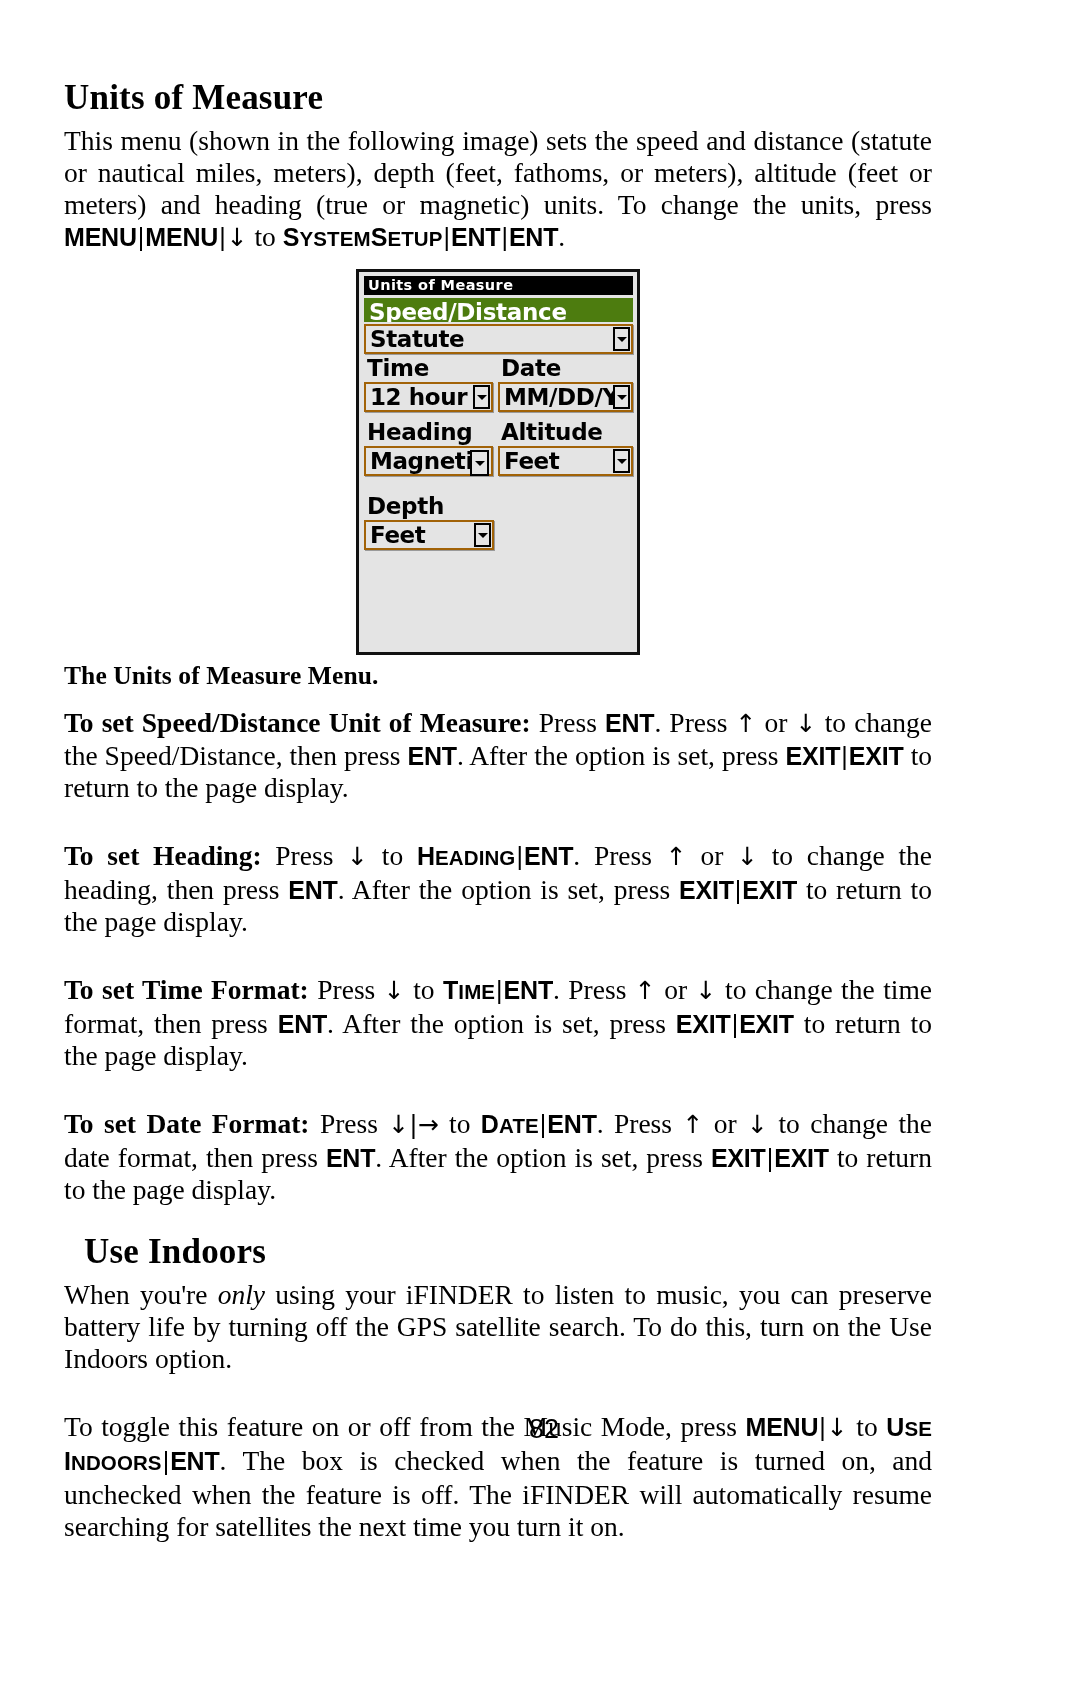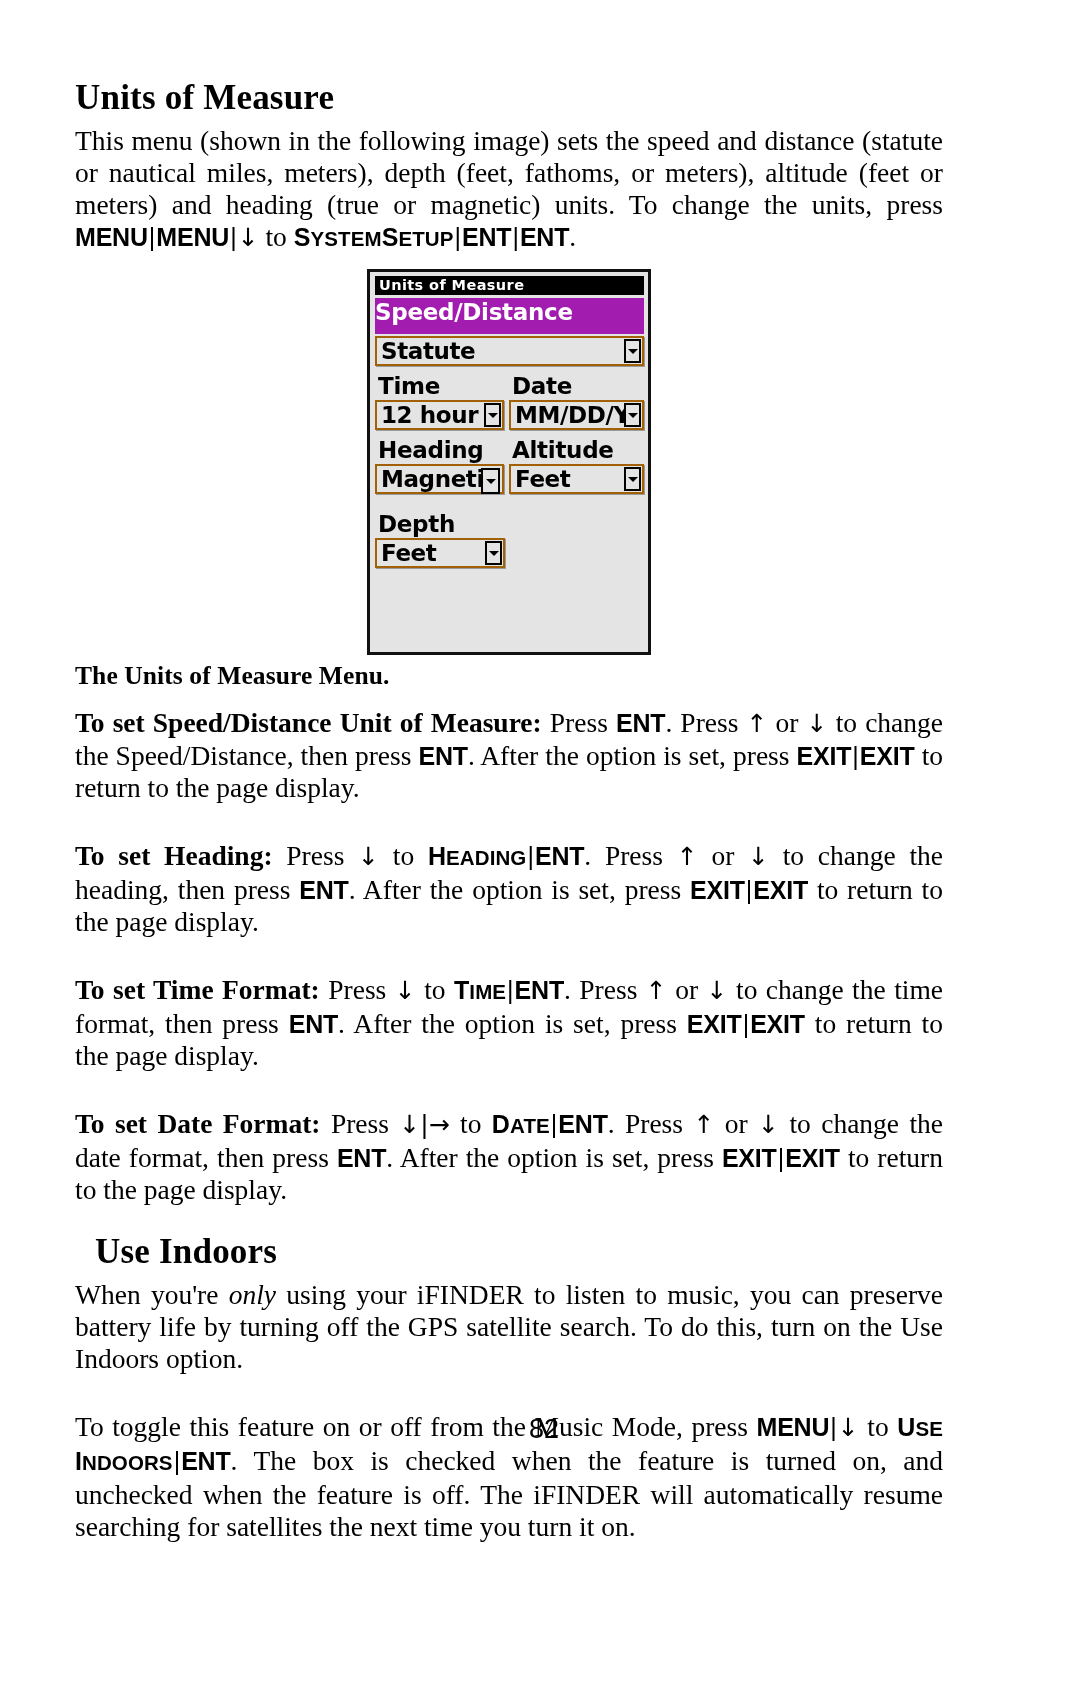--- a/index.html
+++ b/index.html
@@ -10,21 +10,21 @@
   body {
     width: 1080px;
     height: 1682px;
     font-family: "Liberation Serif", "DejaVu Serif", serif;
     color: #000000;
     position: relative;
     overflow: hidden;
   }
   .page {
     position: absolute;
-    left: 75px;
+    left: 64px;
     top: 78px;
     width: 868px;
   }
 
   h1.section-title {
     font-family: "Liberation Serif", "DejaVu Serif", serif;
     font-size: 35px;
     font-weight: bold;
     letter-spacing: 0.2px;
     margin: 0 0 8px 0;
@@ -114,27 +114,28 @@
     line-height: 19px;
     height: 19px;
     padding-left: 4px;
     letter-spacing: 0.4px;
     overflow: hidden;
     white-space: nowrap;
   }
   .rowgap { height: 3px; }
 
   .hl-row {
-    background: #a21caf;
+    background: #4d7c0f;
     color: #ffffff;
     font-family: "DejaVu Sans", sans-serif;
     font-weight: bold;
     font-size: 23px;
     line-height: 28px;
-    height: 36px;
+    height: 24px;
+    padding-left: 5px;
     letter-spacing: -0.3px;
     white-space: nowrap;
     overflow: hidden;
   }
 
   .field {
     position: relative;
     background: #e4e4e4;
     border: 2px solid #a16207;
     box-sizing: border-box;
@@ -232,21 +233,21 @@
 
         <div class="rowgap"></div>
 
         <div class="hl-row">Speed/Distance</div>
 
         <div class="field" style="margin-top:2px;">
           <span class="val">Statute</span>
           <span class="drop"></span>
         </div>
 
-        <div class="grid2" style="margin-top:6px;">
+        <div class="grid2" style="margin-top:0;">
           <div class="col-a">
             <div class="lbl">Time</div>
             <div class="field">
               <span class="val">12 hour</span>
               <span class="drop"></span>
             </div>
           </div>
           <div class="col-b">
             <div class="lbl">Date</div>
             <div class="field">

